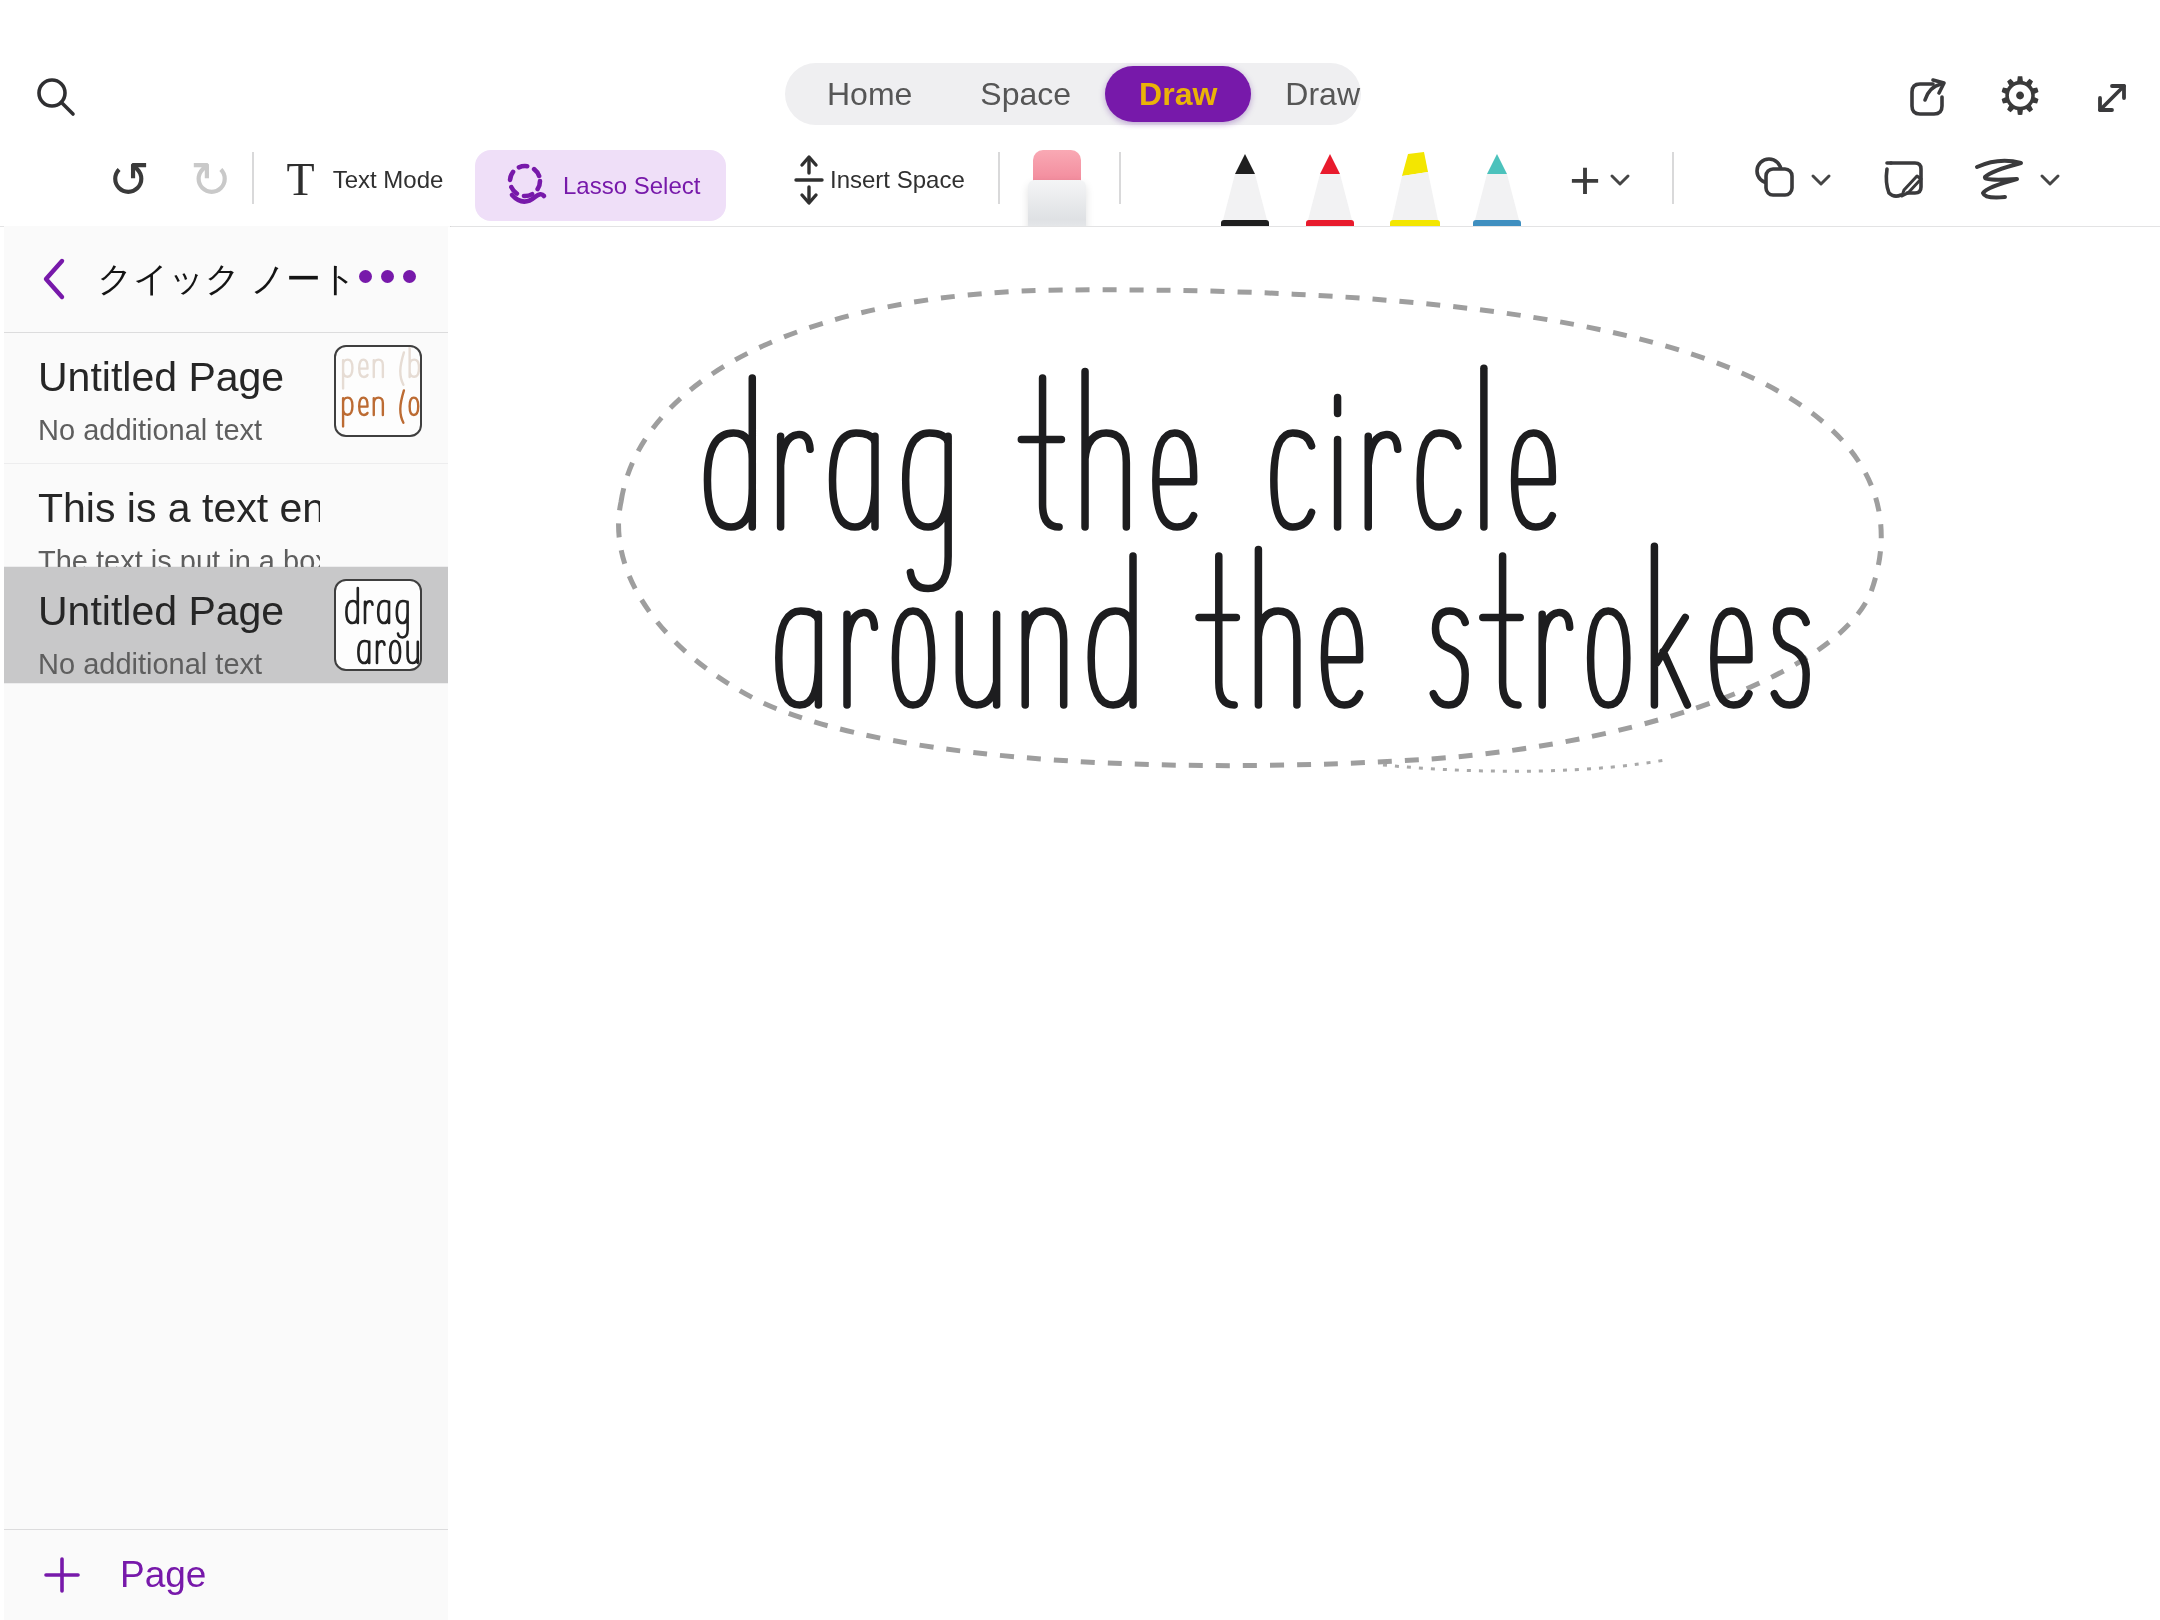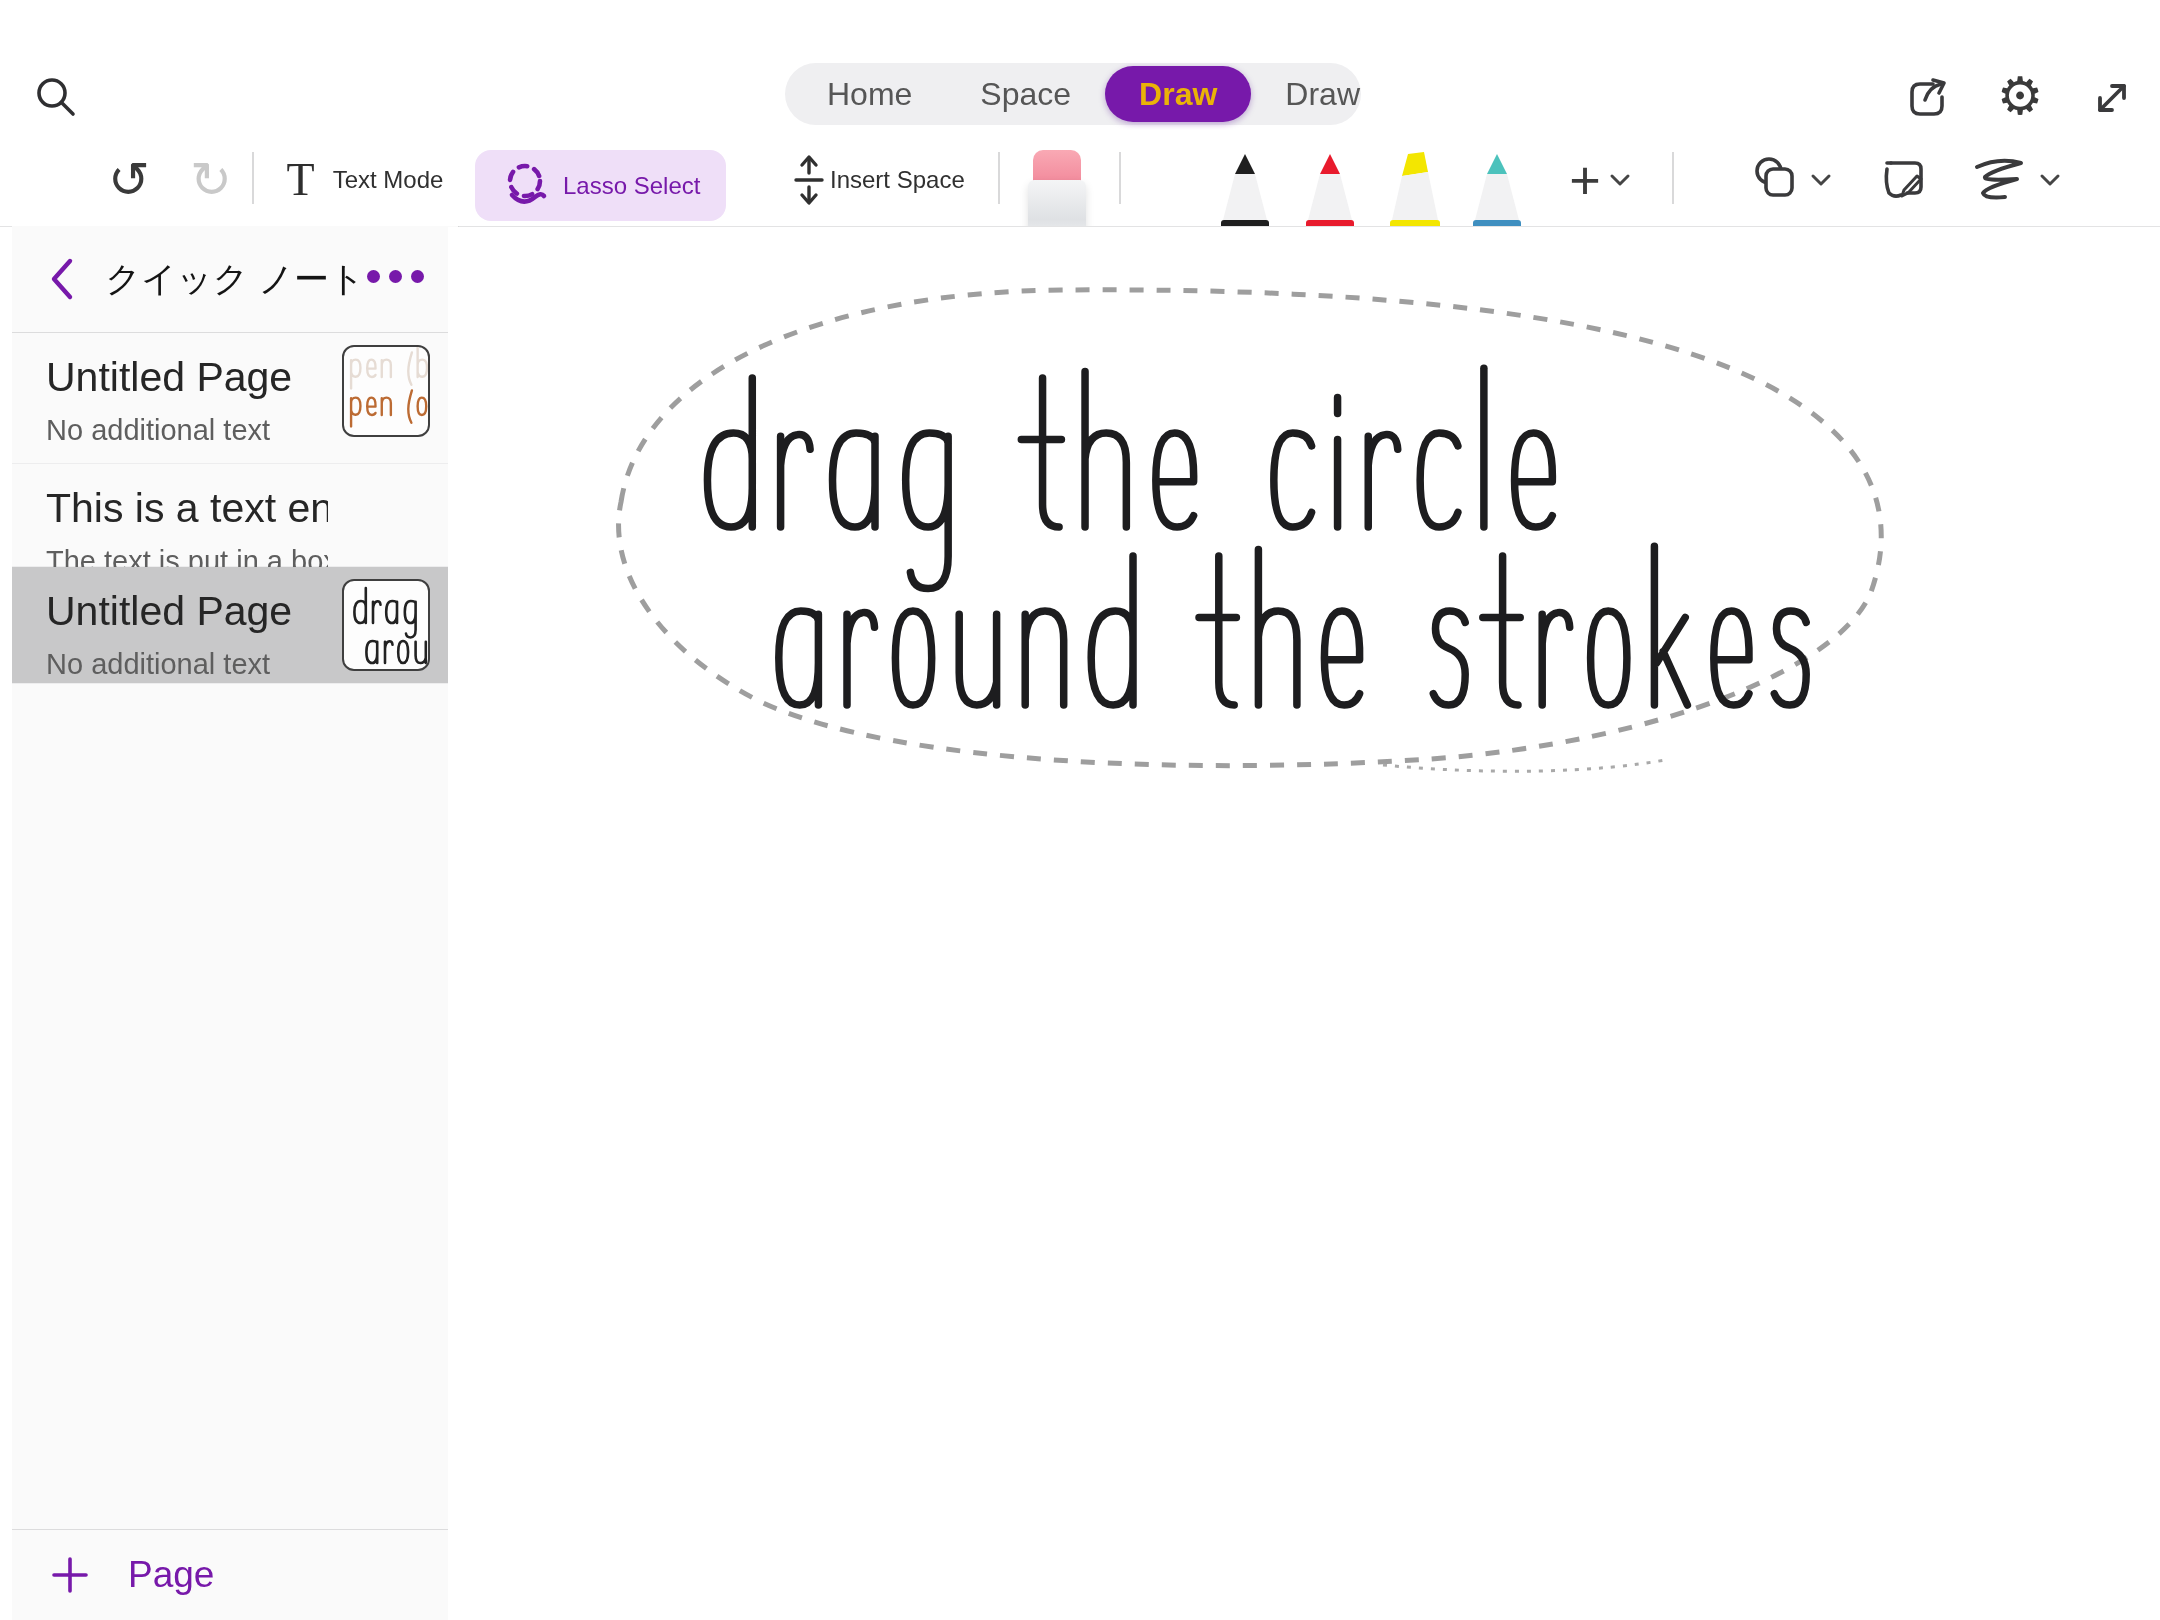--- a/index.html
+++ b/index.html
@@ -24,21 +24,21 @@
   .redo{font-size:50px;color:#c9c9c9;line-height:1;}
   .gear{font-size:52px;color:#3a3a3a;line-height:1;}
   .plus-glyph{font-size:54px;color:#3c3c3c;line-height:1;font-weight:300;}
   .pen{position:absolute;top:18px;width:70px;height:90px;cursor:pointer;}
   .eraser{position:absolute;left:1028px;top:20px;width:58px;height:86px;cursor:pointer;}
   .eraser .cap{position:absolute;left:5px;top:0;width:48px;height:34px;background:linear-gradient(180deg,#f9a9b4,#f2899b);border-radius:10px 10px 4px 4px;}
   .eraser .body{position:absolute;left:0;top:30px;width:58px;height:56px;background:linear-gradient(180deg,#f4f5f6,#dfe1e4 70%,#eceef0);border-radius:6px 6px 3px 3px;box-shadow:0 4px 8px rgba(0,0,0,.12);}
   .chev{margin-left:8px;}
 
   
-  .sidebar{position:absolute;left:12px;top:226px;width:447px;bottom:0;background:#fafafa;border-right:1px solid #d6d6d7;box-sizing:border-box;}
+  .sidebar{position:absolute;left:4px;top:226px;width:447px;bottom:0;background:#fafafa;border-right:1px solid #d6d6d7;box-sizing:border-box;}
   .sb-header{position:relative;height:106px;border-bottom:1px solid #dcdcdd;display:flex;align-items:center;}
   .sb-title{position:absolute;left:0;right:0;text-align:center;font-size:35px;color:#141414;}
   .sb-back{position:absolute;left:30px;top:30px;cursor:pointer;}
   .sb-more{position:absolute;right:34px;top:44px;display:flex;gap:9px;cursor:pointer;}
   .sb-more i{width:13px;height:13px;border-radius:50%;background:var(--accent);}
   .page-item{position:relative;padding:18px 130px 18px 34px;cursor:pointer;border-bottom:1px solid #ededee;}
   .page-item .pi-title{font-size:41px;color:#262626;line-height:1.3;white-space:nowrap;overflow:hidden;}
   .page-item .pi-sub{font-size:29px;color:#5e5e5e;margin-top:10px;white-space:nowrap;overflow:hidden;}
   .page-item.selected{background:#c8c8c9;}
   .thumb{position:absolute;right:28px;top:12px;width:88px;height:92px;background:#fdfdfd;border:2.5px solid #3f3f3f;border-radius:12px;overflow:hidden;box-sizing:border-box;}

